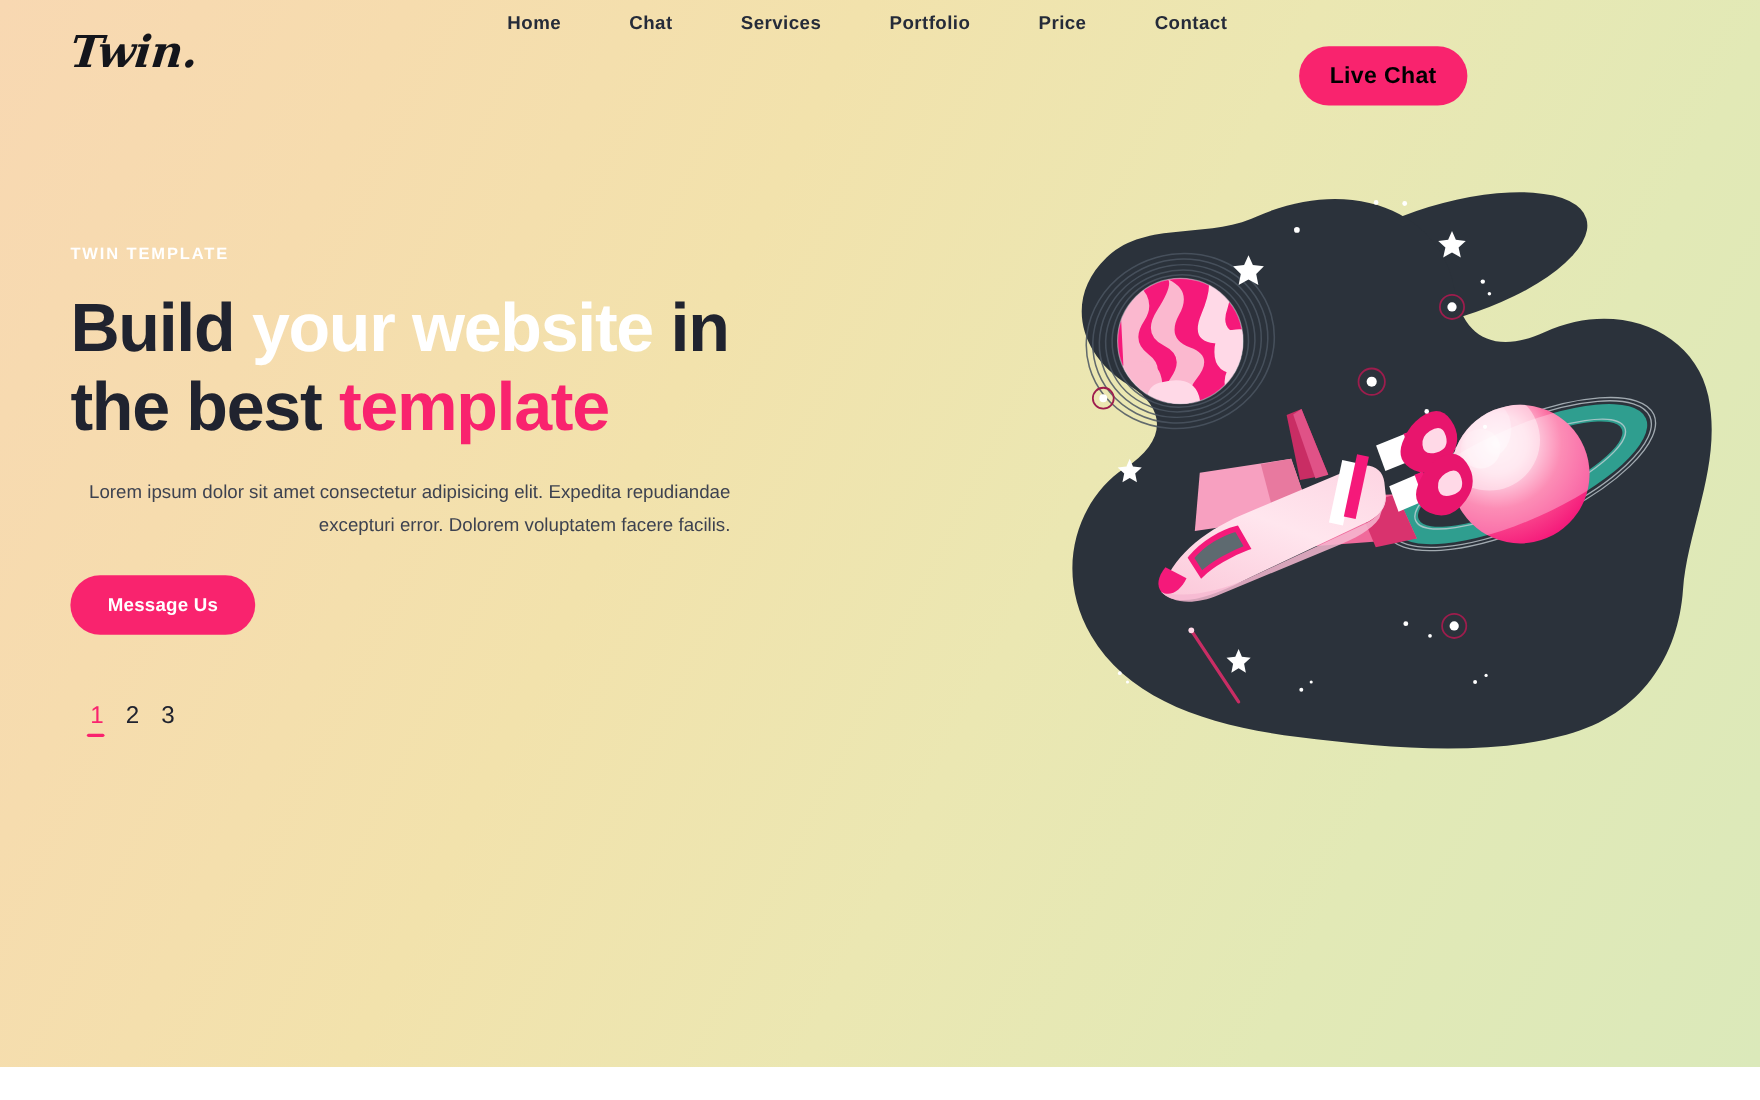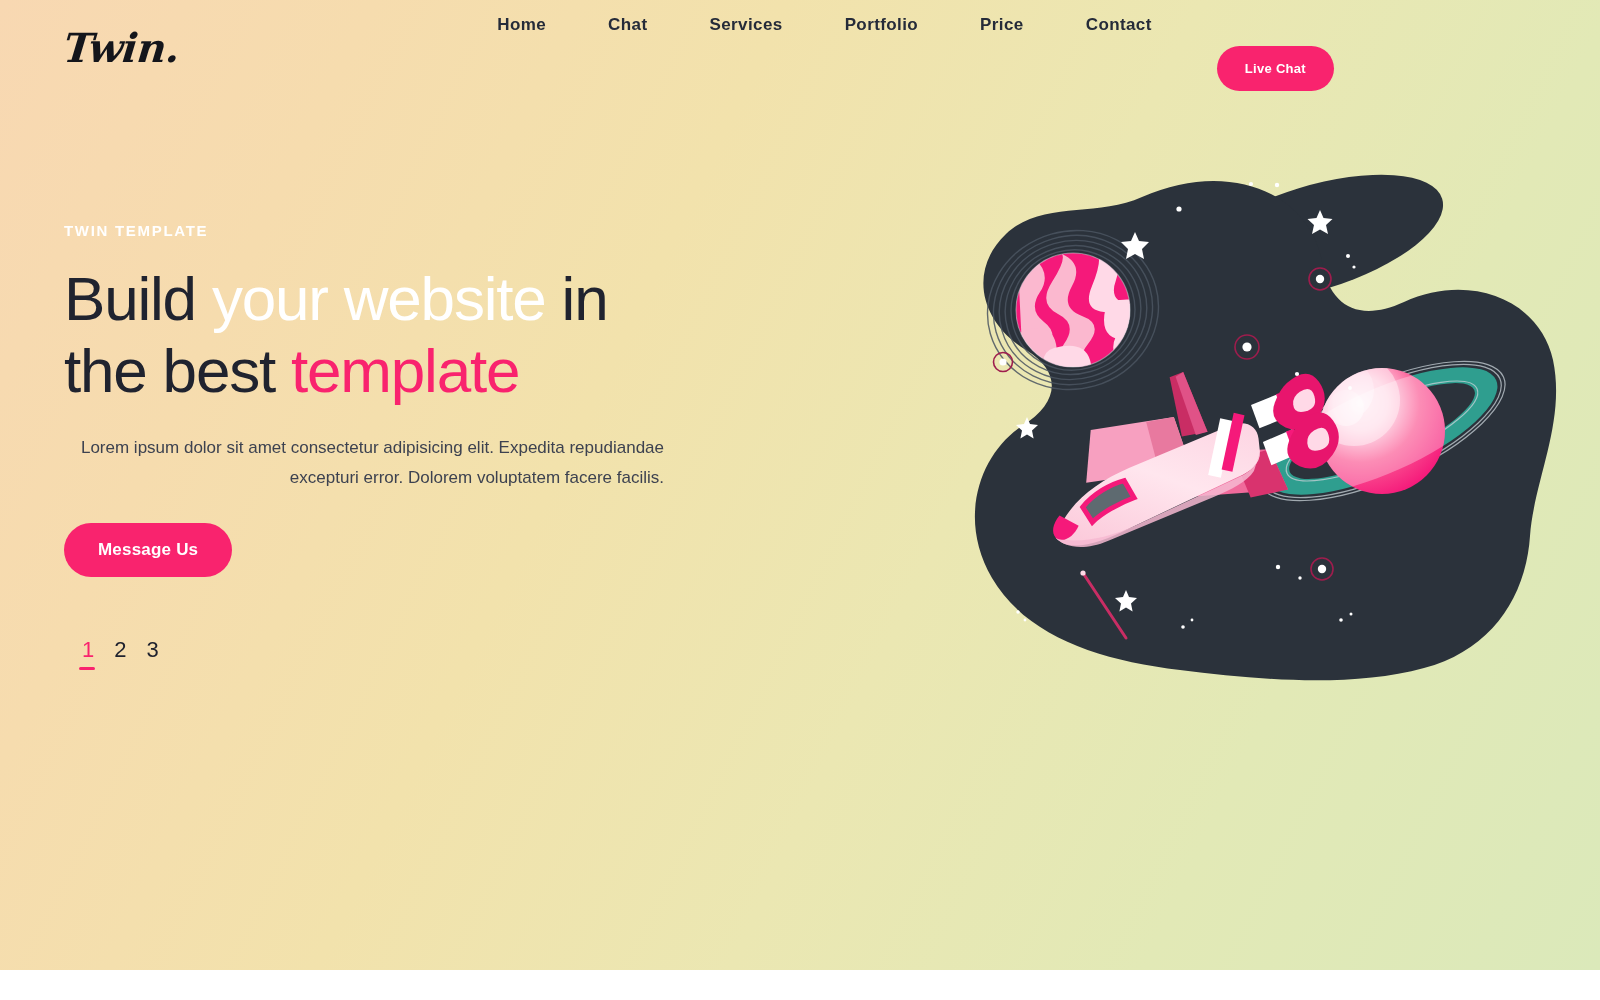--- a/index.html
+++ b/index.html
@@ -65,22 +65,22 @@
     color:#252b39;
     letter-spacing:0.4px;
     text-decoration:none;
     padding:10px 31px;
     white-space:nowrap;
     cursor:pointer;
   }
   .live-chat {
     margin-left:34px;
     background:#f9236e;
-    color:#ffffff;
-    font-size:13px;
+    color:#000000;
+    font-size:21px;
     font-weight:700;
     letter-spacing:0.3px;
     border:none;
     border-radius:40px;
     padding:15px 28px;
     cursor:pointer;
     white-space:nowrap;
     font-family:"Liberation Sans", sans-serif;
     margin-top:41px;
   }
@@ -94,21 +94,21 @@
   }
   .eyebrow {
     font-size:15px;
     font-weight:700;
     letter-spacing:1.7px;
     color:#ffffff;
     margin-bottom:24px;
   }
   .headline {
     font-size:62px;
-    font-weight:400;
+    font-weight:700;
     line-height:1.16;
     letter-spacing:-1.2px;
     color:#20232f;
     margin-bottom:26px;
   }
   .hl-white { color:#ffffff; }
   .hl-pink  { color:#f9236e; }
 
   .lede {
     font-size:17px;

